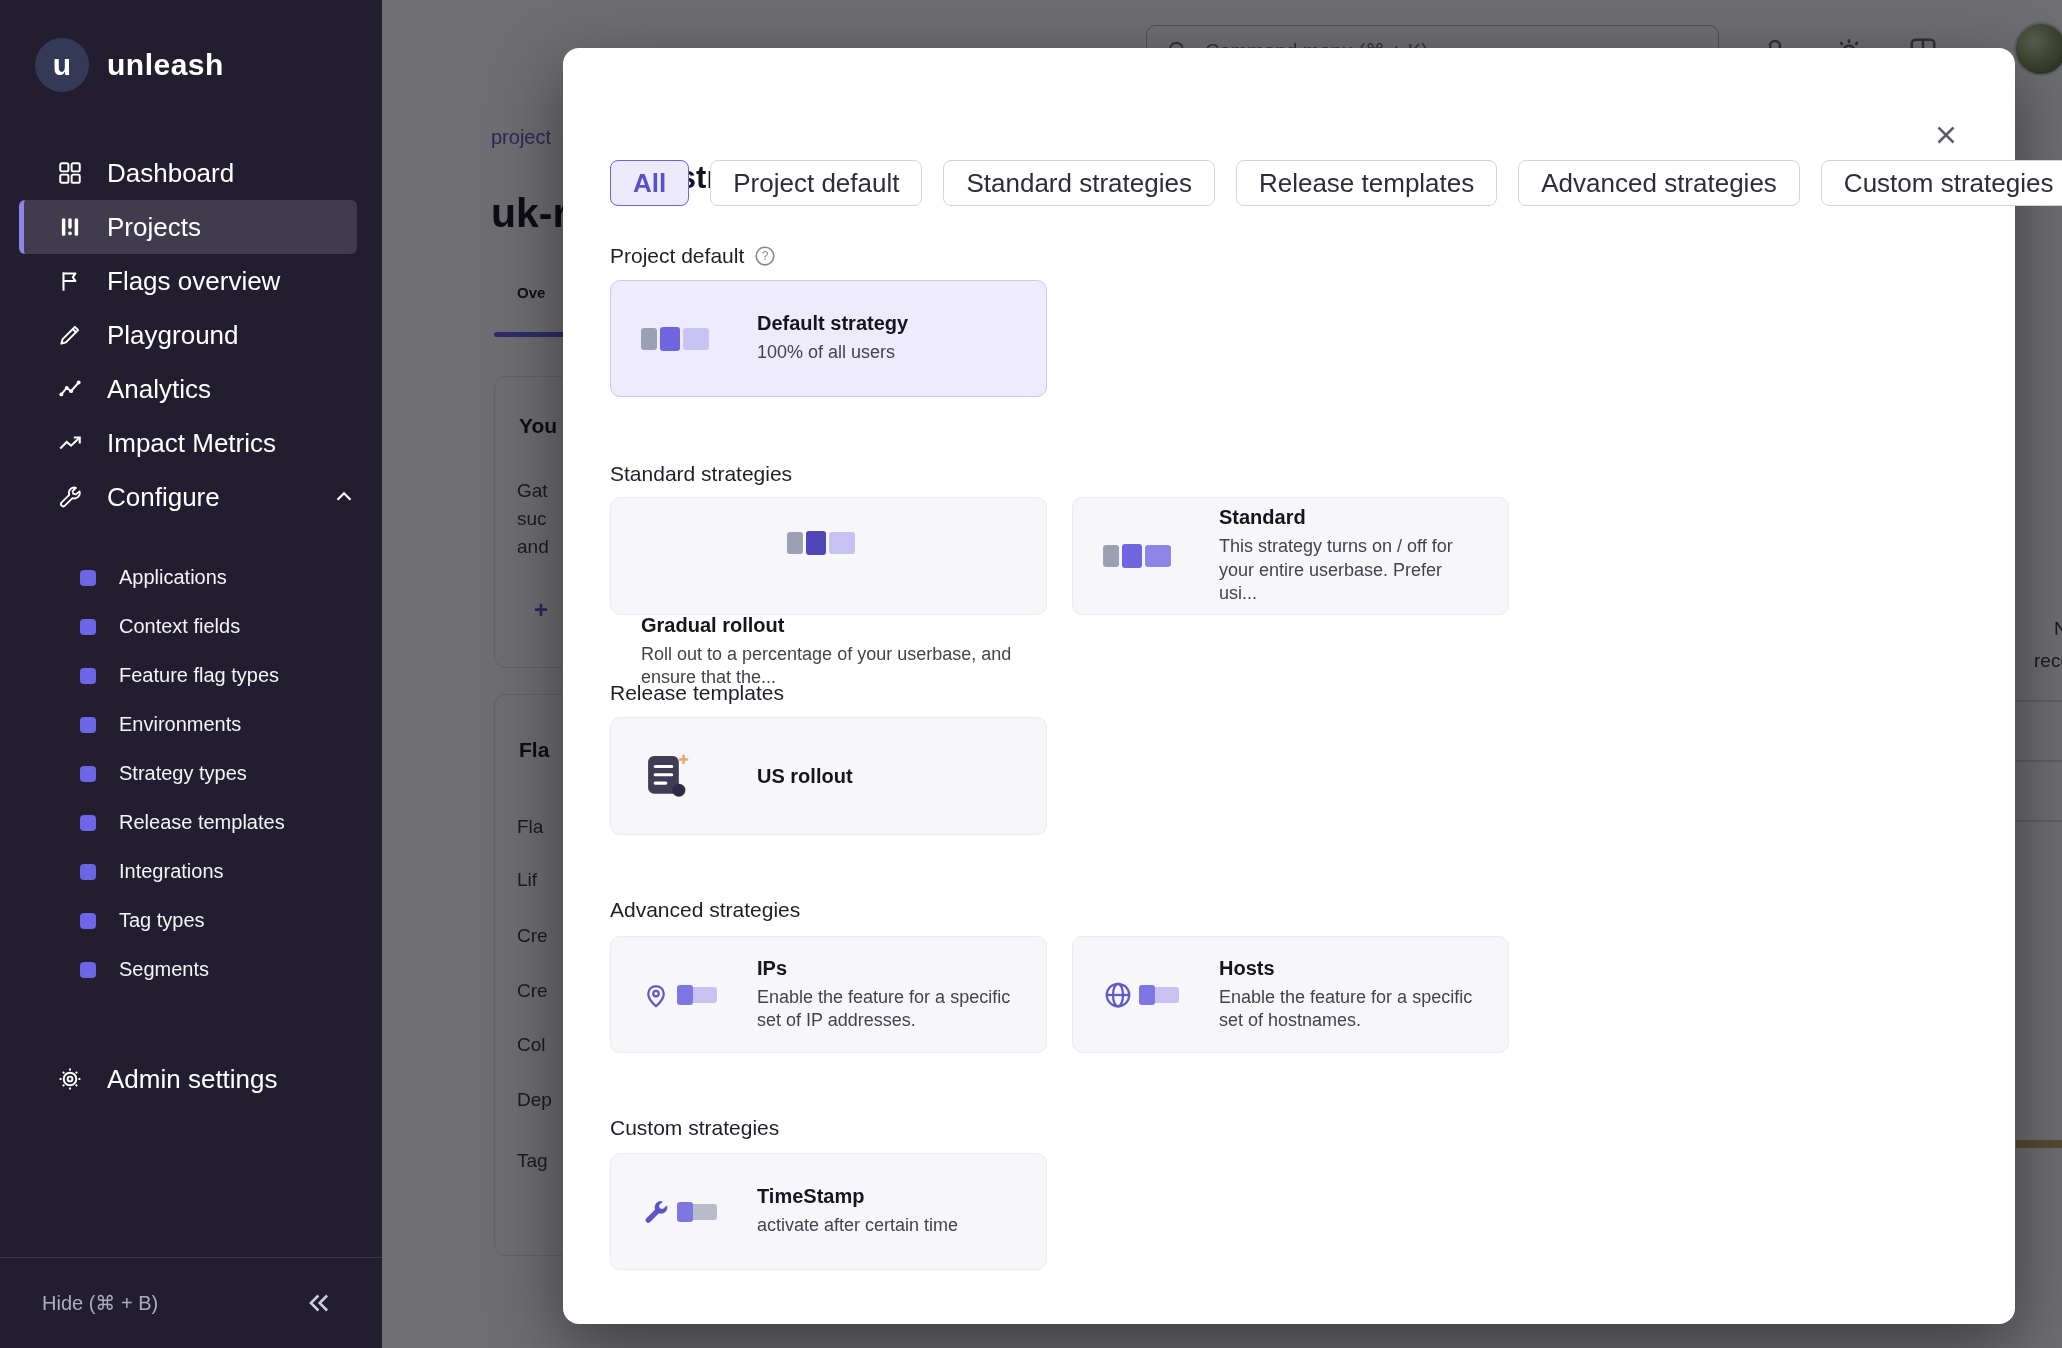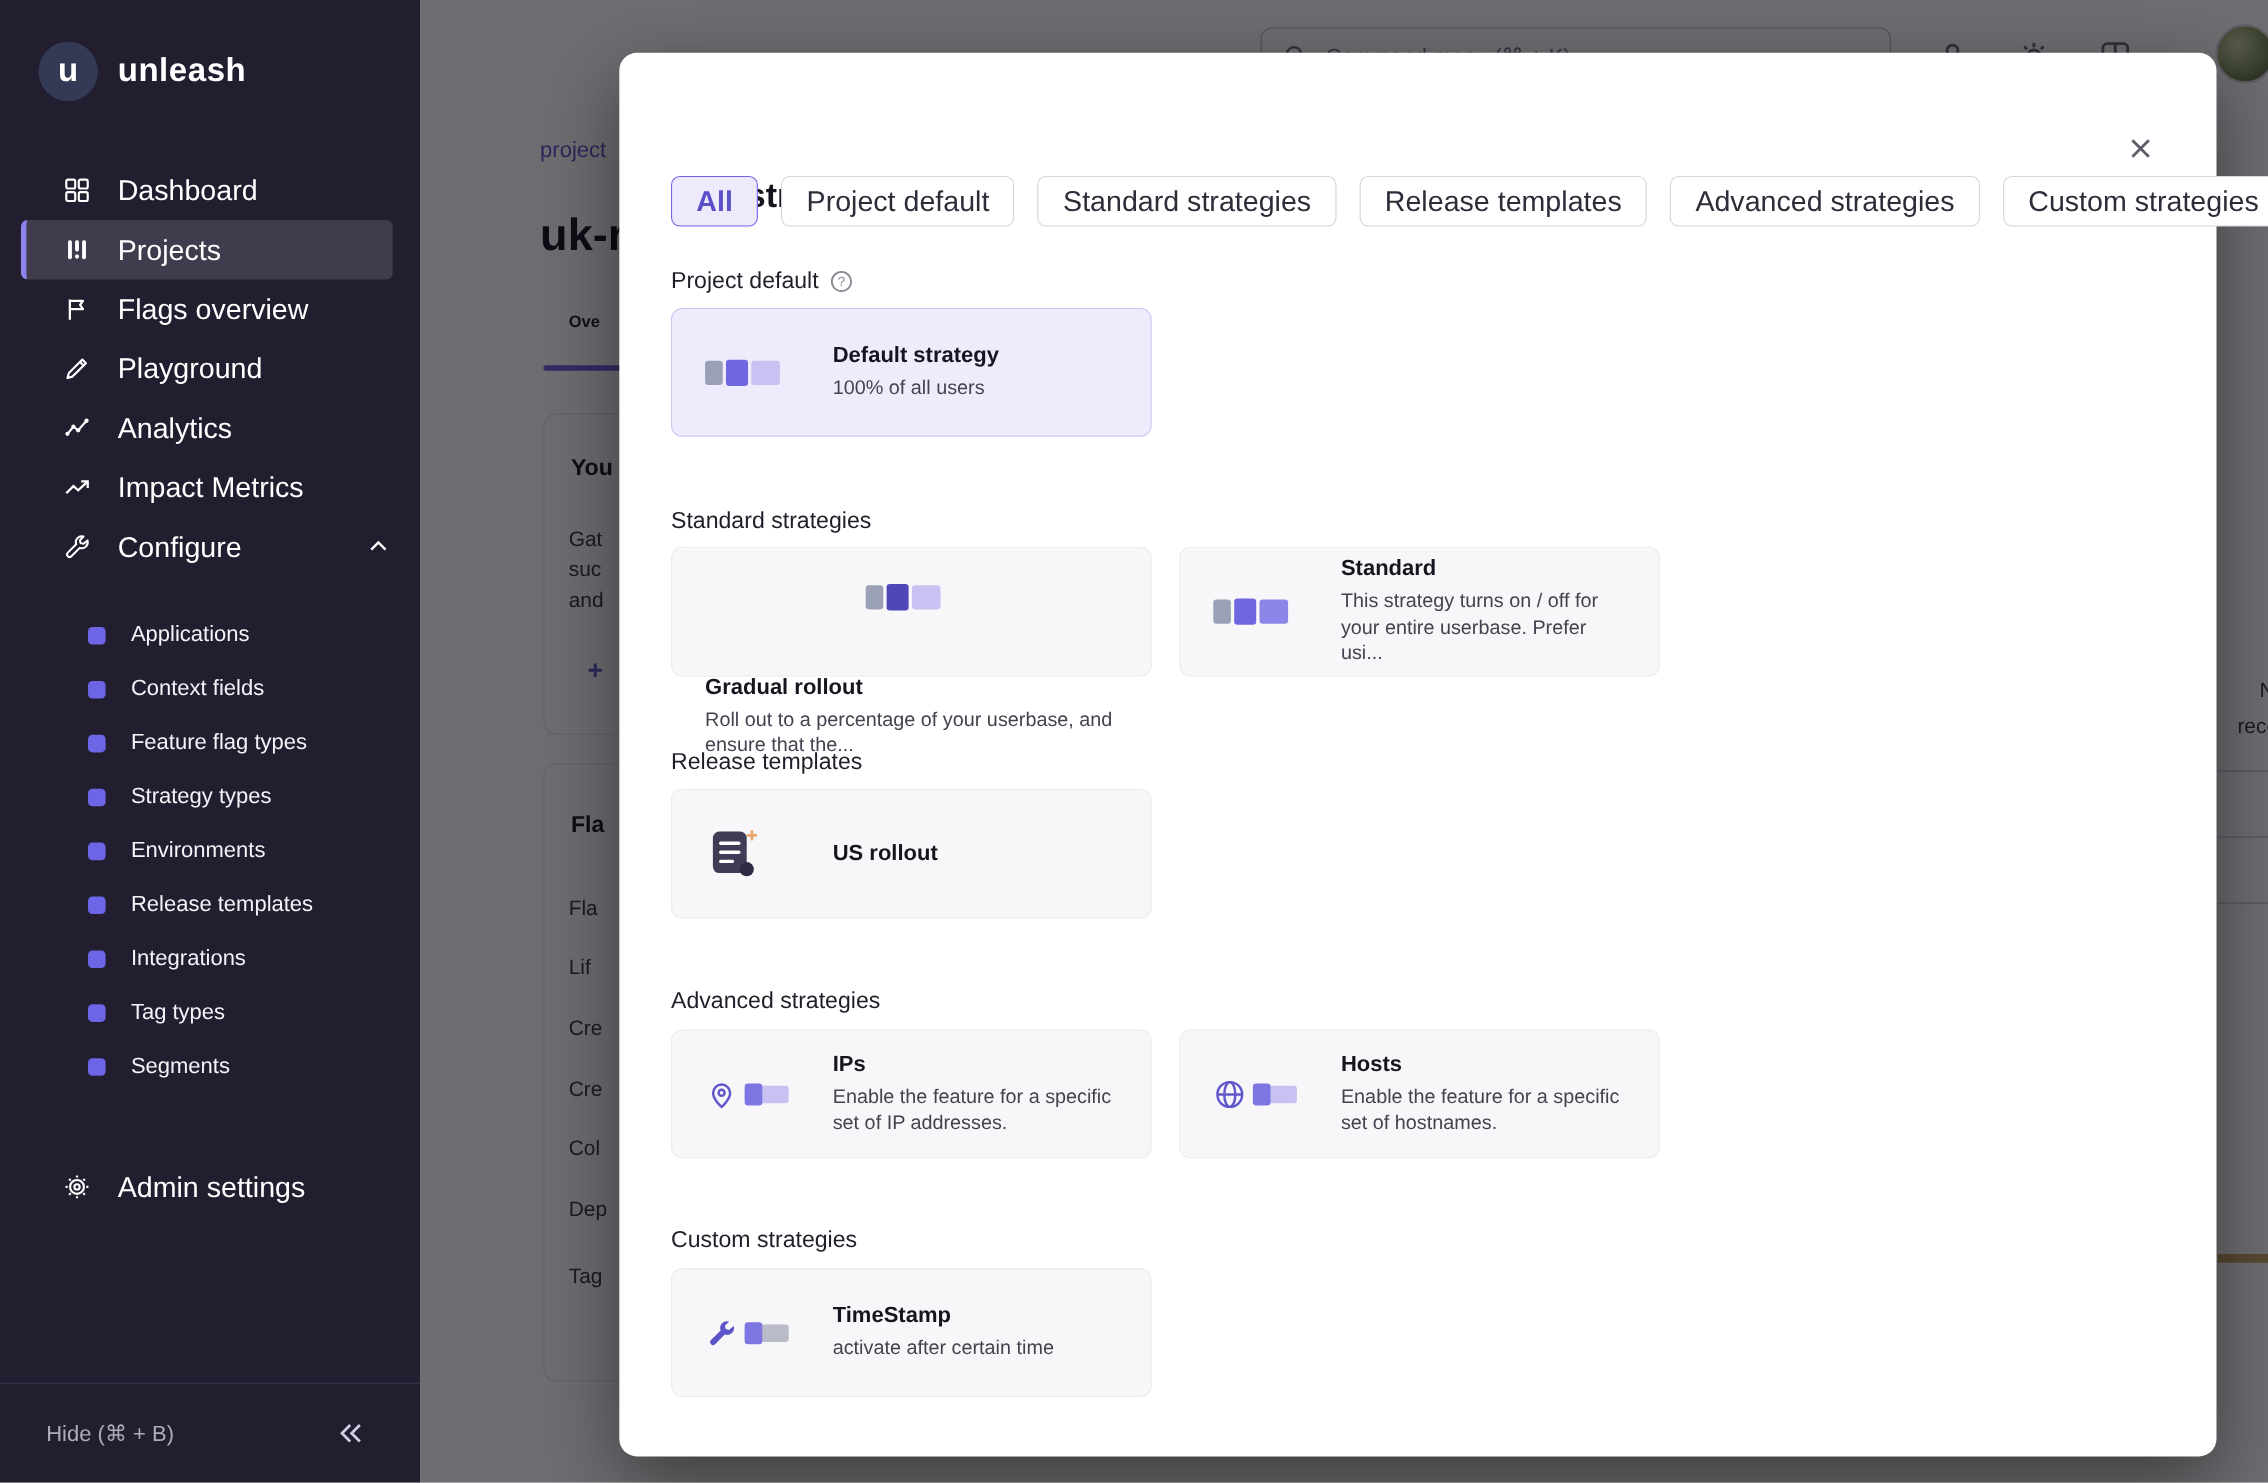--- a/index.html
+++ b/index.html
@@ -271,25 +271,25 @@
     <div class="sub-item">
         <span class="bullet"></span>
         <span>Context fields</span>
       </div>
     <div class="sub-item">
         <span class="bullet"></span>
         <span>Feature flag types</span>
       </div>
     <div class="sub-item">
         <span class="bullet"></span>
+        <span>Environments</span>
+      </div>
+    <div class="sub-item">
+        <span class="bullet"></span>
         <span>Strategy types</span>
-      </div>
-    <div class="sub-item">
-        <span class="bullet"></span>
-        <span>Environments</span>
       </div>
     <div class="sub-item">
         <span class="bullet"></span>
         <span>Release templates</span>
       </div>
     <div class="sub-item">
         <span class="bullet"></span>
         <span>Integrations</span>
       </div>
     <div class="sub-item">

